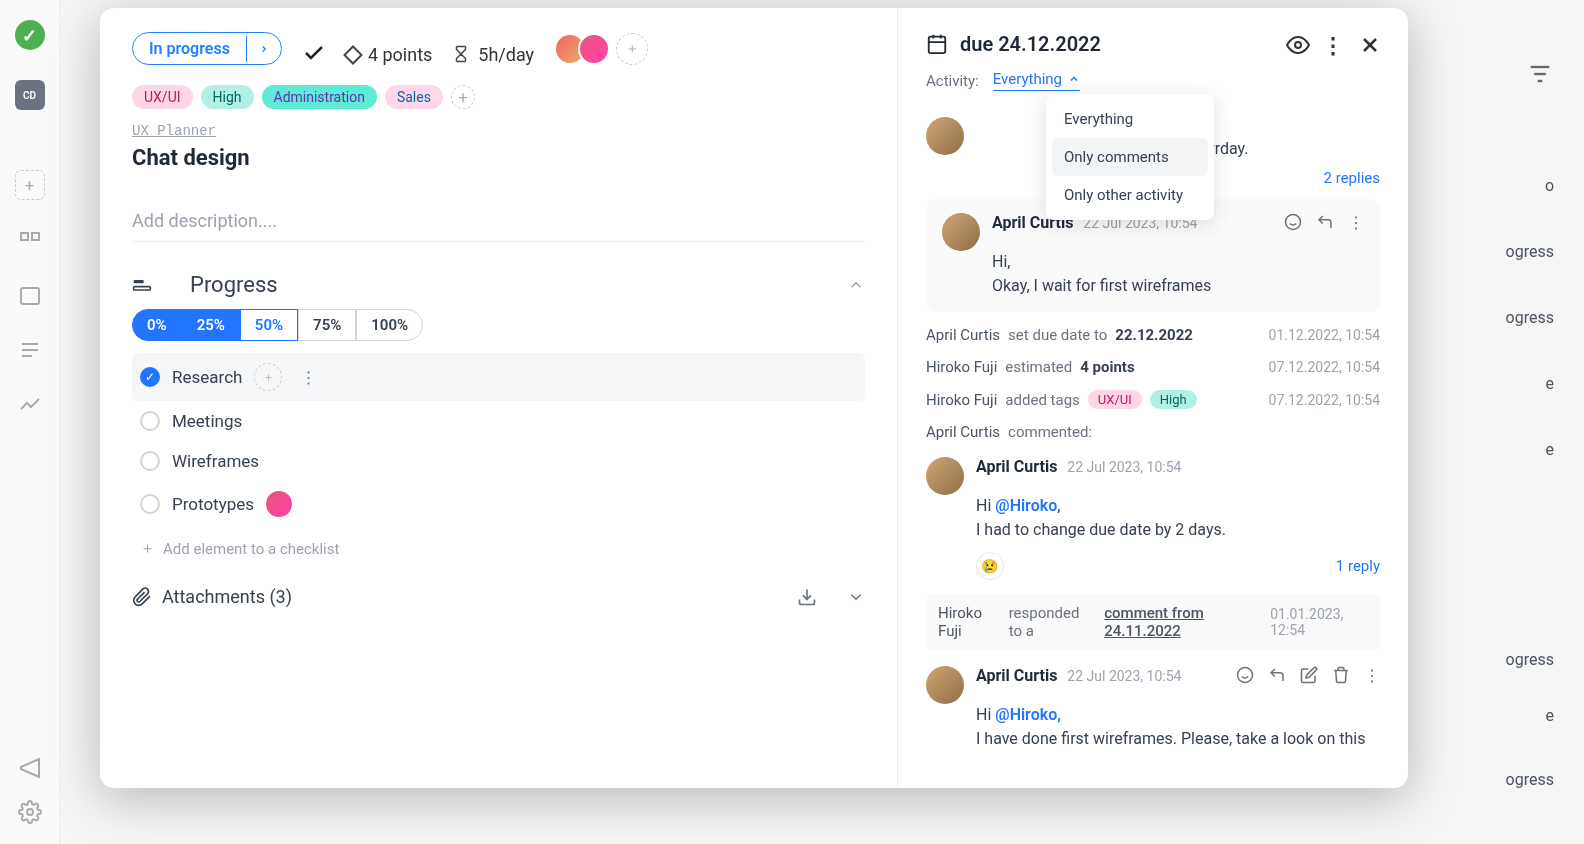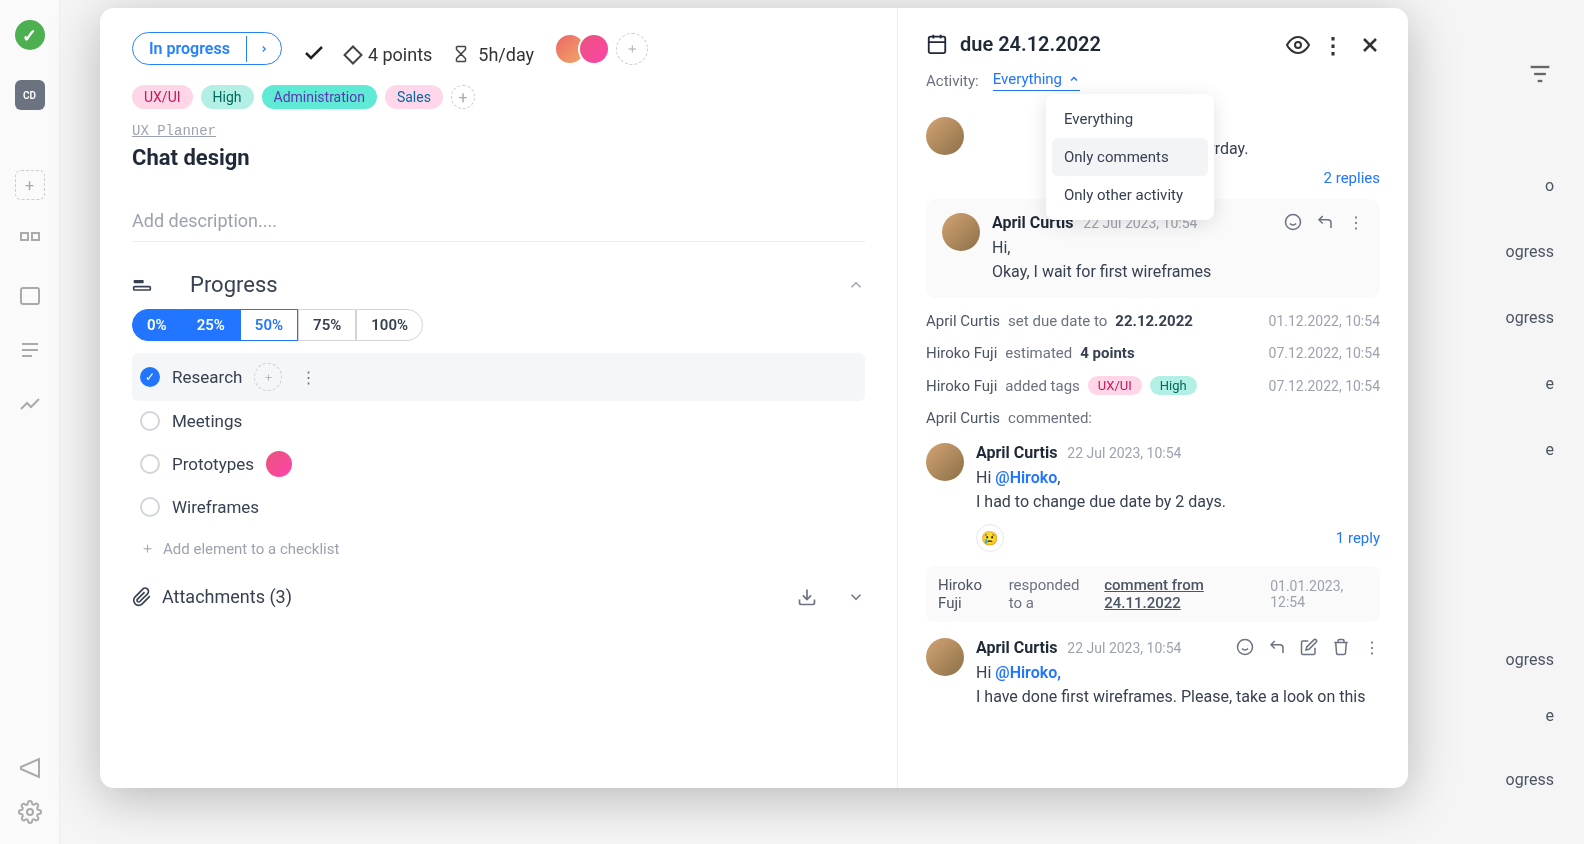--- a/index.html
+++ b/index.html
@@ -94,21 +94,21 @@
 .activity::-webkit-scrollbar{width:8px;}
 .activity::-webkit-scrollbar-thumb{background:#d1d5db;border-radius:4px;}
 
 .cmt { display:flex; gap:12px; margin-top:16px; }
 .cmt .av{width:38px;height:38px;border-radius:50%;background:linear-gradient(135deg,#d4a574,#8b6f47);flex-shrink:0;}
 .cmt .body{flex:1;}
 .cmt .ln1{display:flex;align-items:center;gap:10px;}
 .cmt .name{font-weight:700;font-size:16px;color:#1f2937;}
 .cmt .ts{font-size:14px;color:#9ca3af;}
 .cmt .actions{margin-left:auto;display:flex;gap:14px;color:#6b7280;}
-.cmt .txt{margin-top:4px;font-size:16px;color:#374151;line-height:1.5;}
+.cmt .txt{margin-top:18px;font-size:16px;color:#374151;line-height:1.5;}
 .cmt .mention{color:#2175ff;font-weight:600;}
 .cmt .replies{text-align:right;color:#2175ff;font-size:15px;margin-top:8px;}
 .cmt .react{margin-top:10px;display:flex;align-items:center;}
 .cmt .emoji{width:28px;height:28px;border-radius:50%;border:1px solid #e5e7eb;display:flex;align-items:center;justify-content:center;font-size:14px;}
 .cmt .reply1{margin-left:auto;color:#2175ff;font-size:15px;}
 .thread-block{background:#fafafa;border-radius:10px;padding:14px 16px;margin-top:12px;}
 
 .log { display:flex; align-items:center; font-size:15px; color:#6b7280; margin-top:14px; gap:8px;}
 .log .who{color:#4b5563;}
 .log .strong{font-weight:700;color:#374151;}
@@ -257,26 +257,26 @@
         <span class="lbl">Research</span>
         <span class="assign">＋</span>
         <span class="dots">⋮</span>
       </div>
       <div class="chk-row">
         <span class="chkbox"></span>
         <span class="lbl">Meetings</span>
       </div>
       <div class="chk-row">
         <span class="chkbox"></span>
+        <span class="lbl">Wireframes</span>
+      </div>
+      <div class="chk-row">
+        <span class="chkbox"></span>
         <span class="lbl">Prototypes</span>
         <span class="minav"></span>
-      </div>
-      <div class="chk-row">
-        <span class="chkbox"></span>
-        <span class="lbl">Wireframes</span>
       </div>
       <div class="add-chk">
         <span>＋</span>
         <span>Add element to a checklist</span>
       </div>
     </div>
 
     <div class="attach-hdr">
       <span>
           <svg width="20" height="20" viewBox="0 0 24 24" fill="none" stroke="#374151" stroke-width="2">

